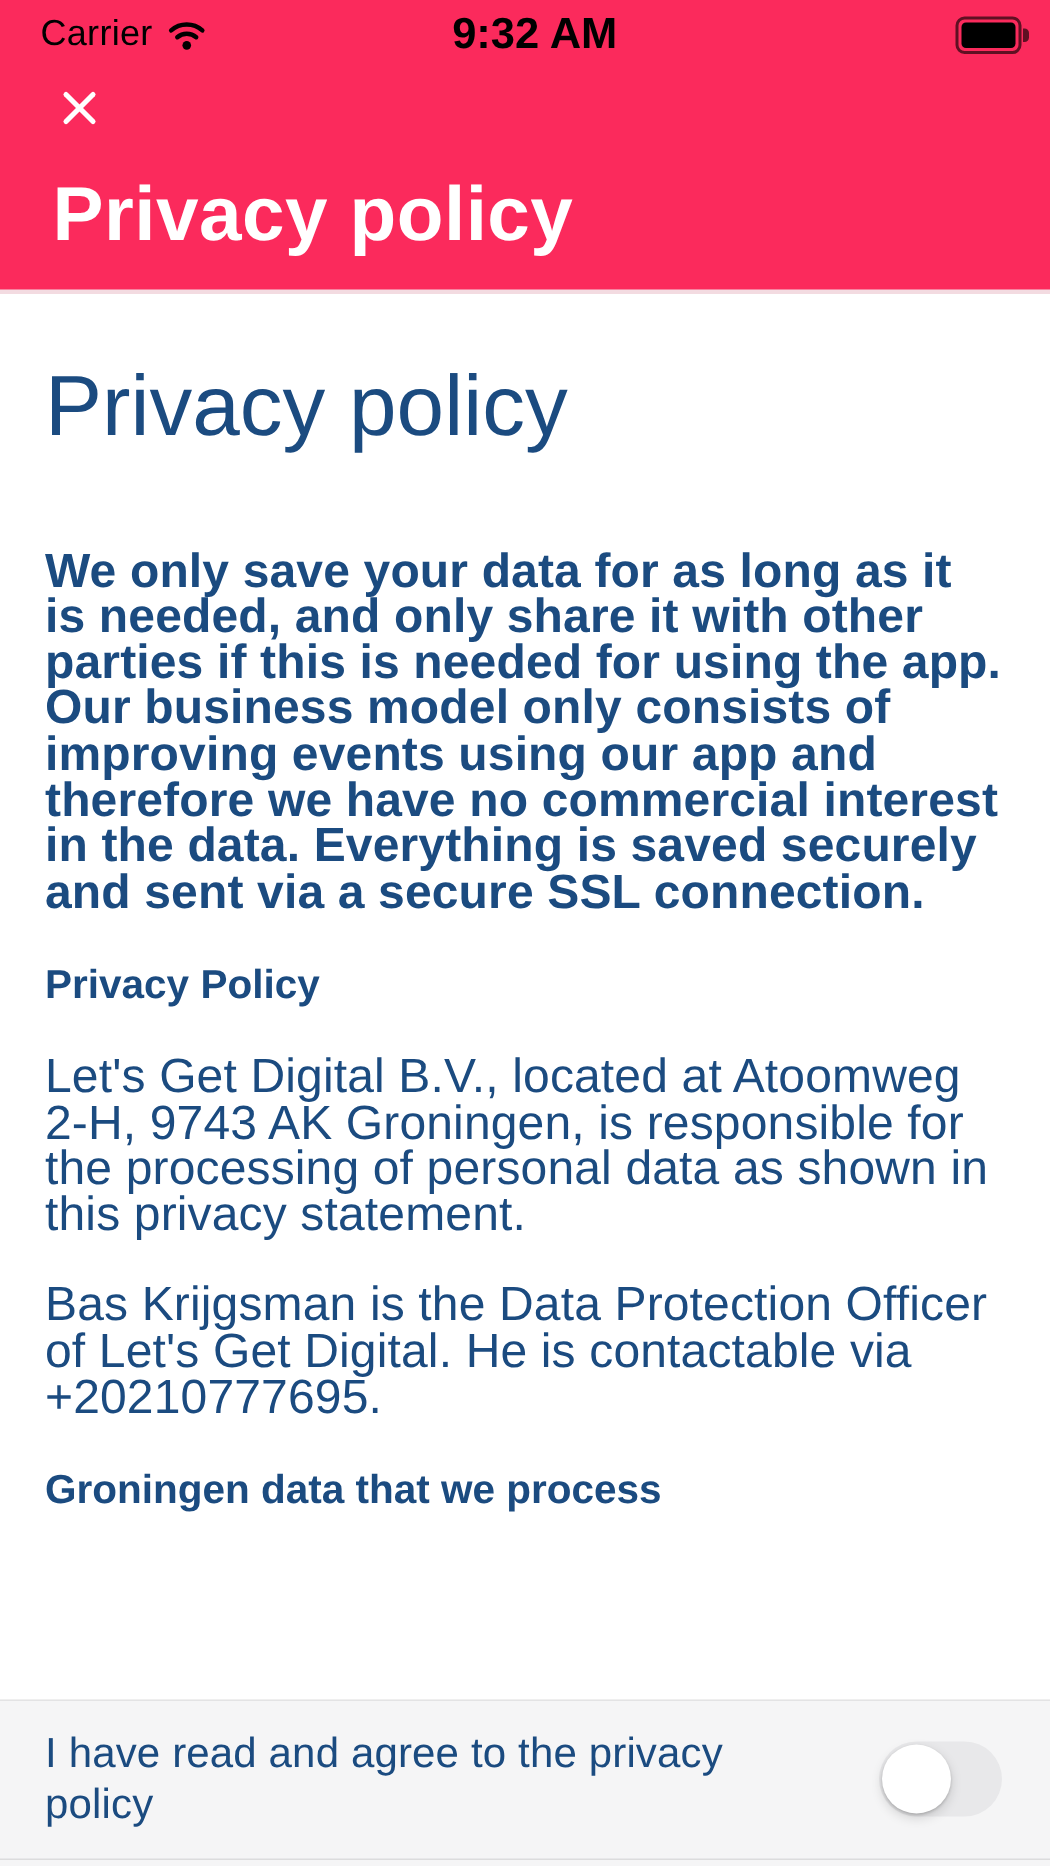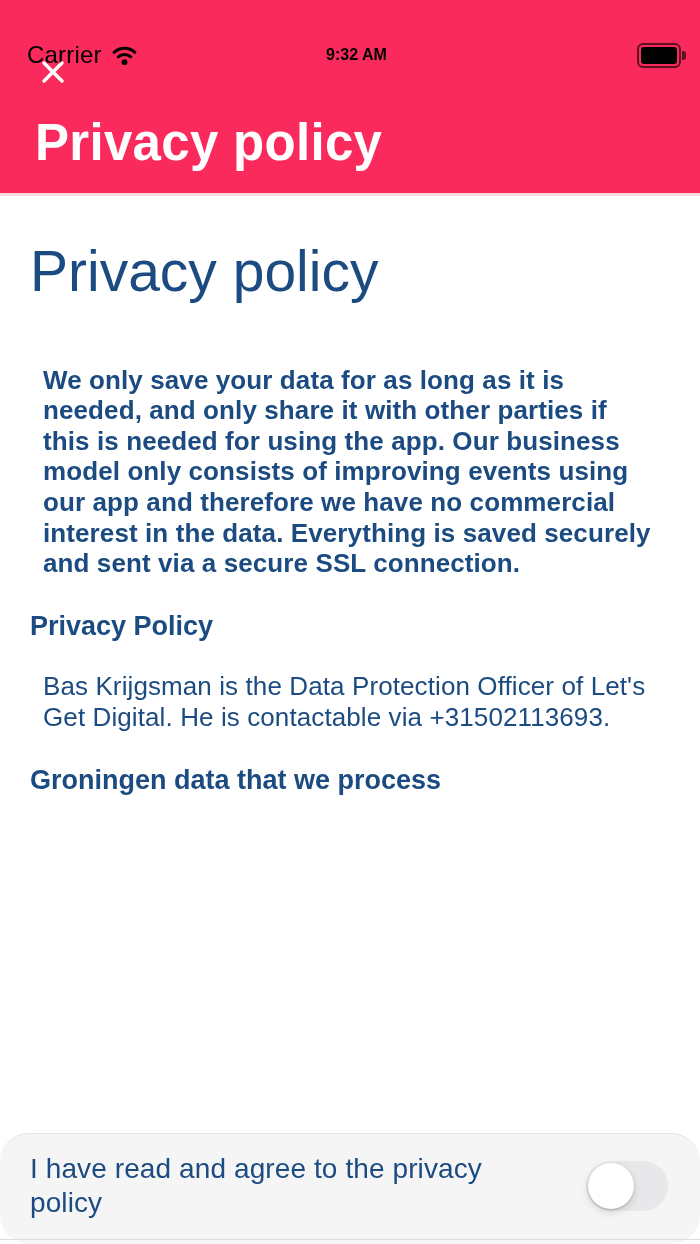--- a/index.html
+++ b/index.html
@@ -16,25 +16,24 @@
     position: absolute; top: 0; left: 0; right: 0;
     height: 193px;
     background: #fb2a5c;
     border-bottom: 3px solid #f3dbe1;
   }
   .status-bar {
     display: flex; align-items: center;
     height: 42px;
     padding: 2px 14px 0 27px;
     color: #000;
-    margin-top: 32px;
   }
   .status-left { display: flex; align-items: center; gap: 9px; width: 210px; }
   .carrier-label { font-size: 24px; font-weight: 400; letter-spacing: 0.2px; }
-  .status-time { flex: 1; text-align: center; font-size: 16px; font-weight: 600; }
+  .status-time { flex: 1; text-align: center; font-size: 29px; font-weight: 600; }
   .status-right { width: 210px; display: flex; justify-content: flex-end; align-items: center; }
   .battery { position: relative; width: 40px; height: 21px; border: 2px solid rgba(0,0,0,0.62); border-radius: 6px; }
   .battery-fill { position: absolute; top: 2px; left: 2px; right: 2px; bottom: 2px; background: #000; border-radius: 3px; }
   .battery-nub { width: 4px; height: 9px; background: rgba(0,0,0,0.62); border-radius: 0 3px 3px 0; margin-left: 1px; }
 
   .close-btn {
     position: absolute; left: 35px; top: 54px;
     width: 36px; height: 36px;
     background: none; border: none; padding: 3px; cursor: pointer;
     display: flex; align-items: center; justify-content: center;
@@ -50,41 +49,40 @@
     position: absolute; top: 196px; bottom: 111px; left: 0; right: 0;
     padding: 0 30px;
     overflow: hidden;
     color: #1b4b80;
   }
   .doc-title {
     font-size: 57px; font-weight: 400; line-height: 1.1;
     margin: 44px 0 0 0; color: #1b4b80;
   }
   .main p {
-    font-size: 26px; line-height: 30.6px;
-    margin: 30px 13px;
+    font-size: 32px; line-height: 30.6px;
+    margin: 30px 0;
     white-space: pre-line;
     letter-spacing: 0.1px;
   }
   .main p.intro { font-weight: 700; margin-top: 62px; }
   .main h2 {
     font-size: 27px; line-height: 30.6px; font-weight: 700;
     margin: 32px 0 30px 0;
   }
 
   
   .consent-bar {
     position: absolute; left: 0; right: 0; bottom: 0;
     height: 111px;
     background: #f5f5f6;
     border-top: 1px solid #e3e3e4;
     box-sizing: border-box;
     display: flex; align-items: center; justify-content: space-between;
     padding: 0 32px 6px 30px;
-    border-radius: 29px;
   }
   .consent-bar::after {
     content: ""; position: absolute; left: 0; right: 0; bottom: 4px;
     height: 1px; background: #dcdcdd;
   }
   .consent-label {
     font-size: 28px; line-height: 34px;
     color: #1b4b80; max-width: 510px; letter-spacing: 0.1px;
   }
   .toggle {
@@ -138,22 +136,23 @@
 
   <div class="header-title">Privacy policy</div>
 </div>
 
 <div class="main">
   <h1 class="doc-title">Privacy policy</h1>
 
   <p class="intro">We only save your data for as long as it is needed, and only share it with other parties if this is needed for using the app. Our business model only consists of improving events using our app and therefore we have no commercial interest in the data. Everything is saved securely and sent via a secure SSL connection.</p>
 
   <h2>Privacy Policy</h2>
+  <p>Let's Get Digital B.V., located at Atoomweg 2-H, 9743 AK Groningen, is responsible for the processing of personal data as shown in this privacy statement.</p>
 
-  <p>Bas Krijgsman is the Data Protection Officer of Let's Get Digital. He is contactable via +31502113693.</p>
+  <p>Bas Krijgsman is the Data Protection Officer of Let's Get Digital. He is contactable via +20210777695.</p>
 
   <h2>Groningen data that we process</h2>
 </div>
 
 <div class="consent-bar">
   <div class="consent-label">I have read and agree to the privacy policy</div>
   <div class="toggle" role="switch" aria-checked="false">
     <div class="toggle-knob"></div>
   </div>
 </div>

